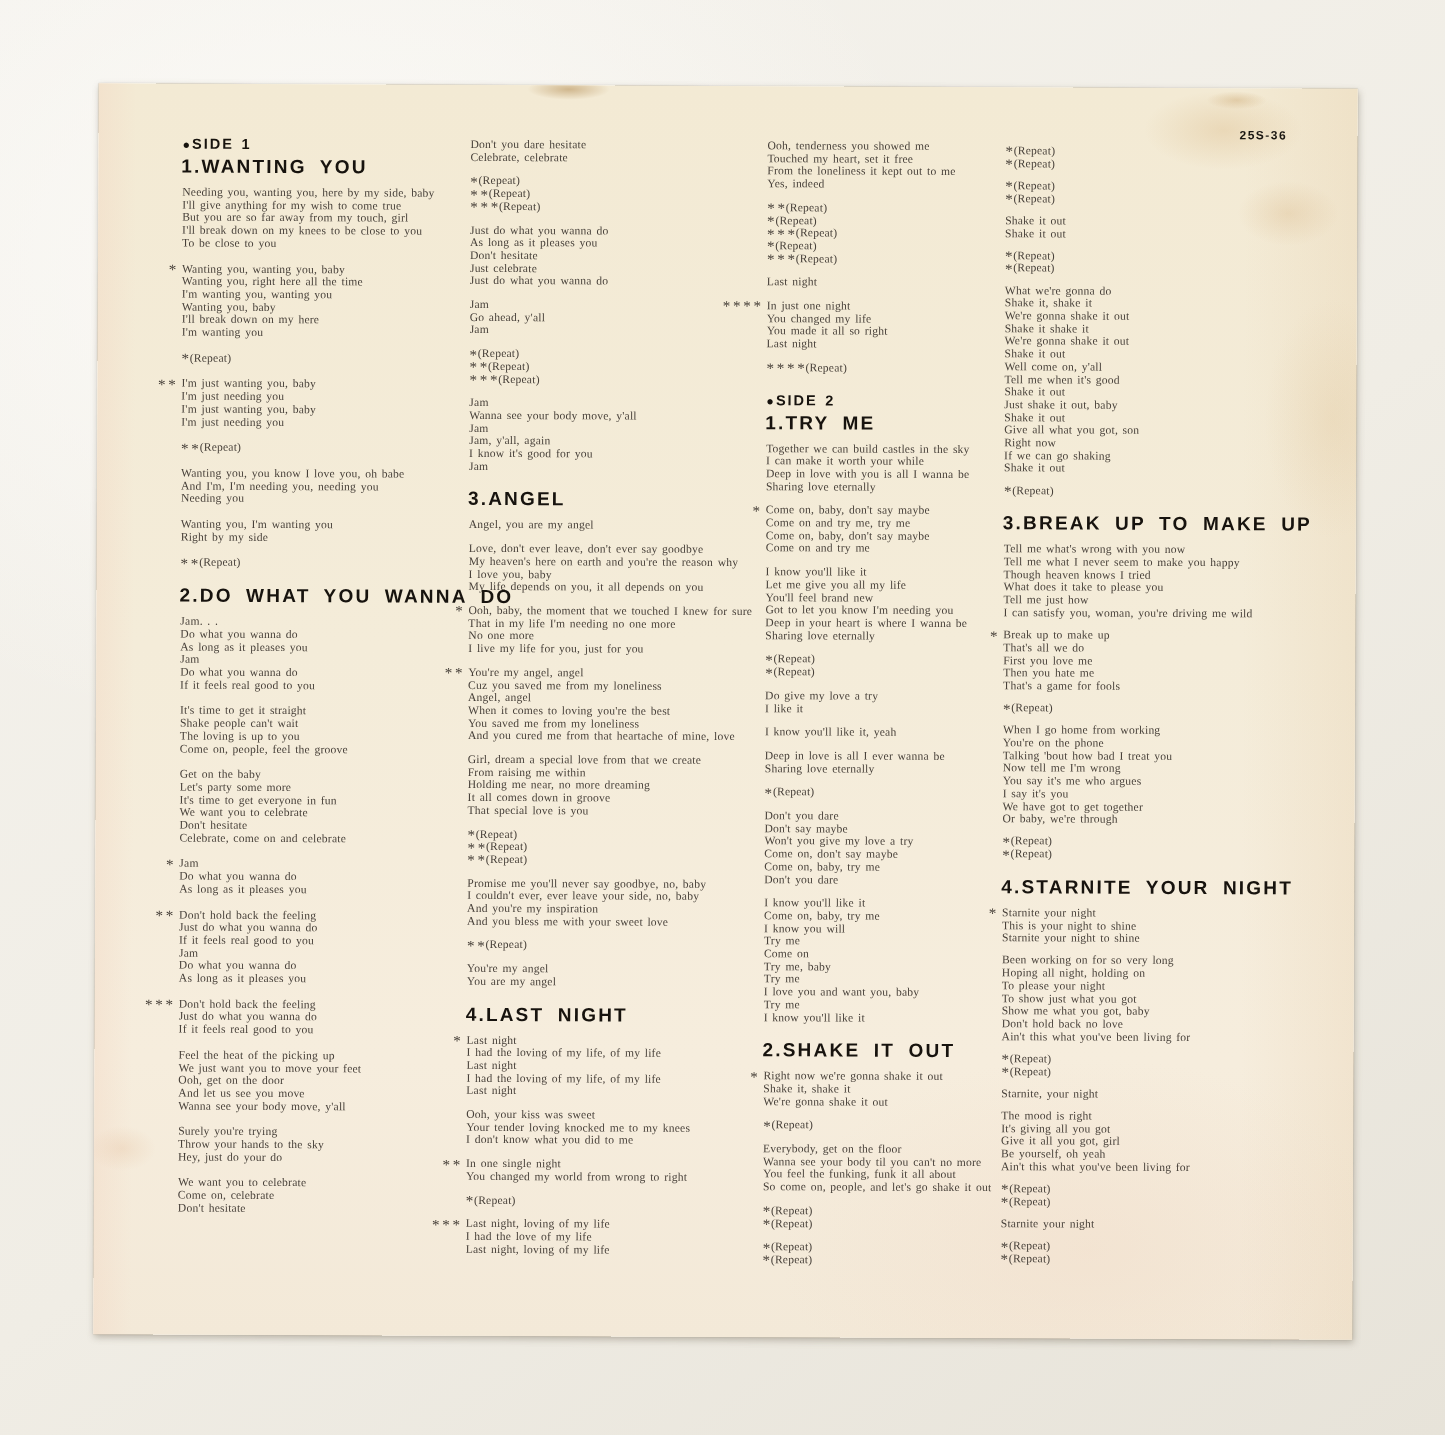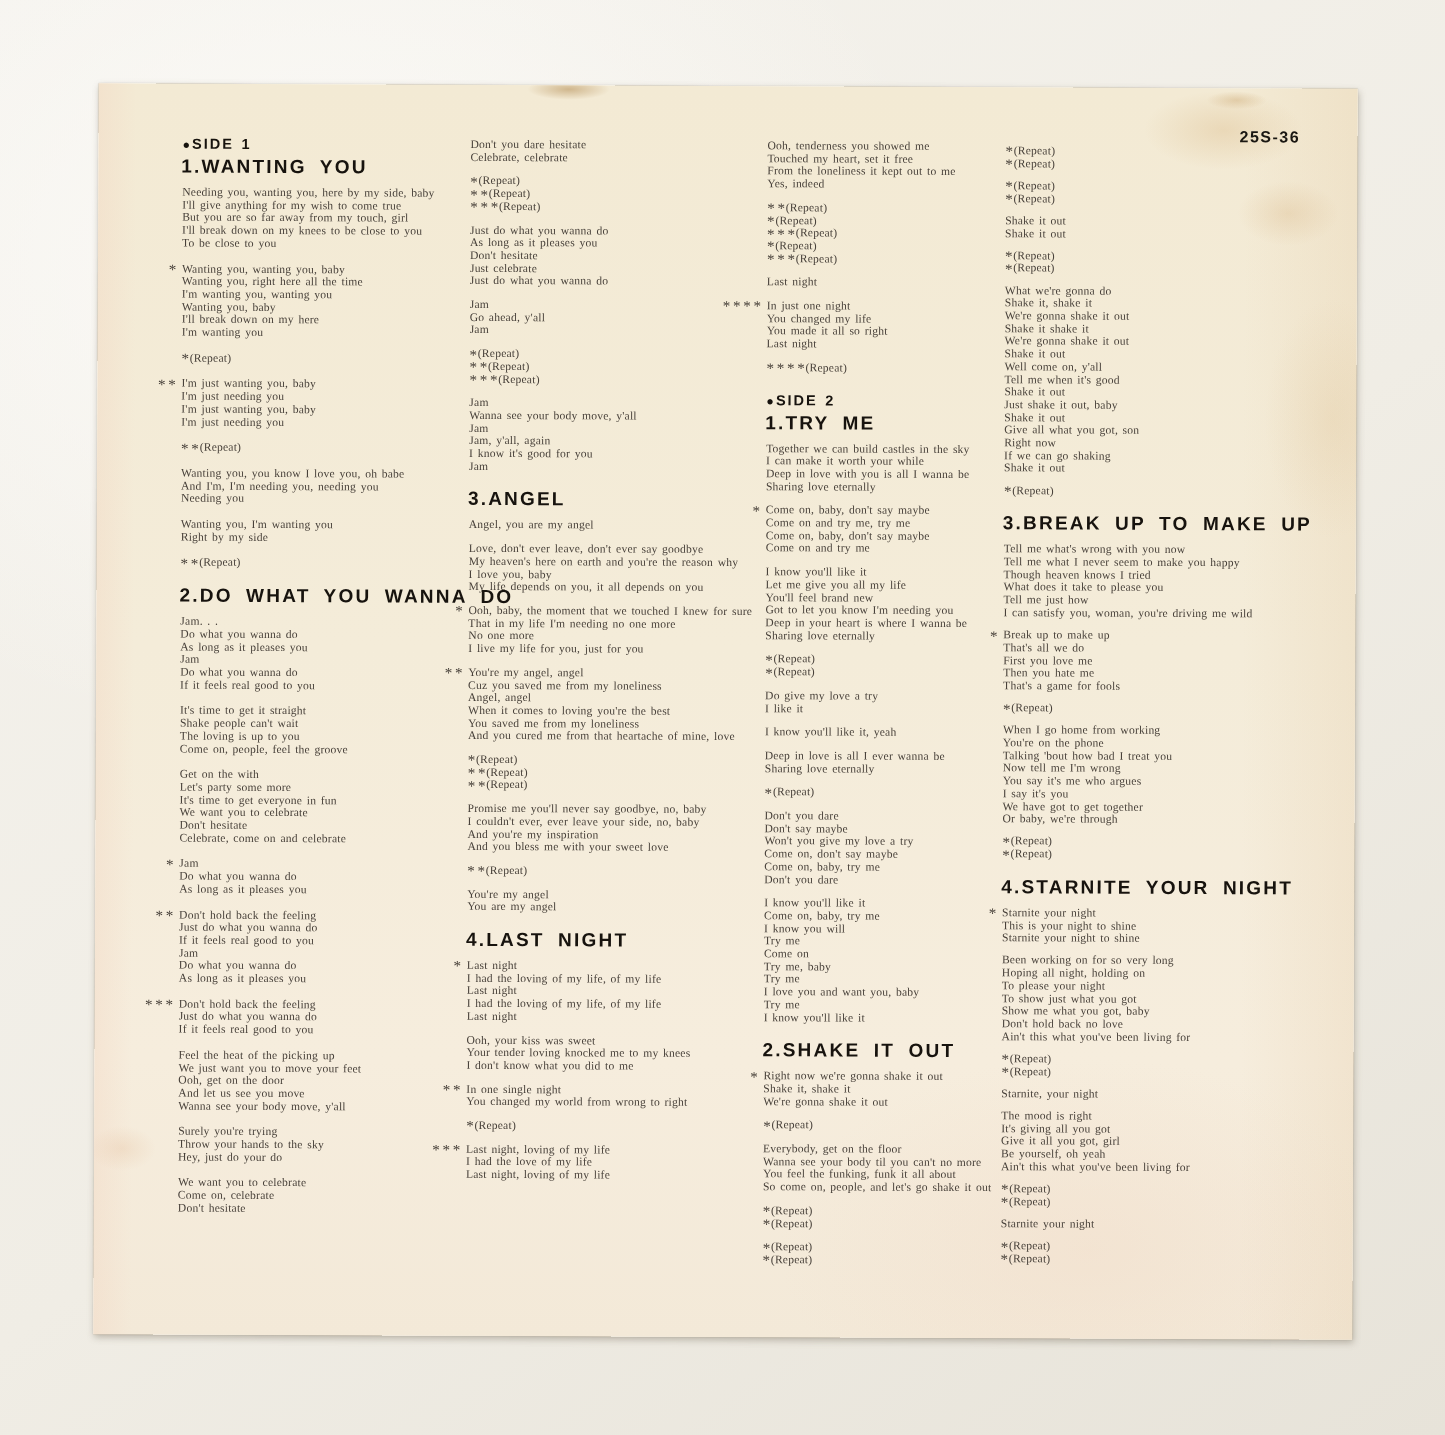--- a/index.html
+++ b/index.html
@@ -27,21 +27,21 @@
       radial-gradient(ellipse 45px 30px at 28px 1065px, rgba(228,190,155,.30), rgba(228,190,155,0) 75%),
       linear-gradient(90deg,  rgba(242,212,192,.35), rgba(242,212,192,0) 3%),
       linear-gradient(270deg, rgba(222,192,150,.20), rgba(222,192,150,0) 9%),
       linear-gradient(180deg, #f3ead4 0%, #f4ecd9 45%, #f6eddd 78%, #f3e9d8 100%);
     box-shadow: 1px 3px 7px rgba(115,105,88,.42), 0 0 1px rgba(120,110,90,.6);
   }
 
   .catalog {
     position: absolute; left: 1141px; top: 40px;
     font-family: "Liberation Sans", "DejaVu Sans", sans-serif;
-    font-weight: 700; font-size: 16px; letter-spacing: 1.5px;
+    font-weight: 700; font-size: 12px; letter-spacing: 1.5px;
     color: #1a1712;
   }
 
   .col {
     position: absolute;
     font-size: 11.6px; line-height: 12.7px;
     letter-spacing: 0.2px; word-spacing: 1.5px;
     color: #48413a;
   }
   .col1 { left:  84px; top: 52px; width: 288px; --gap: 13px; }
@@ -139,21 +139,21 @@
           <div class="line">Do what you wanna do</div>
           <div class="line">If it feels real good to you</div>
         </div>
         <div class="stanza">
           <div class="line">It's time to get it straight</div>
           <div class="line">Shake people can't wait</div>
           <div class="line">The loving is up to you</div>
           <div class="line">Come on, people, feel the groove</div>
         </div>
         <div class="stanza">
-          <div class="line">Get on the with</div>
+          <div class="line">Get on the baby</div>
           <div class="line">Let's party some more</div>
           <div class="line">It's time to get everyone in fun</div>
           <div class="line">We want you to celebrate</div>
           <div class="line">Don't hesitate</div>
           <div class="line">Celebrate, come on and celebrate</div>
         </div>
         <div class="stanza">
           <span class="marker"><span class="ast">*</span></span>
           <div class="line">Jam</div>
           <div class="line">Do what you wanna do</div>
@@ -245,20 +245,27 @@
           <div class="line">I live my life for you, just for you</div>
         </div>
         <div class="stanza">
           <span class="marker"><span class="ast">*</span><span class="ast">*</span></span>
           <div class="line">You're my angel, angel</div>
           <div class="line">Cuz you saved me from my loneliness</div>
           <div class="line">Angel, angel</div>
           <div class="line">When it comes to loving you're the best</div>
           <div class="line">You saved me from my loneliness</div>
           <div class="line">And you cured me from that heartache of mine, love</div>
+        </div>
+        <div class="stanza">
+          <div class="line">Girl, dream a special love from that we create</div>
+          <div class="line">From raising me within</div>
+          <div class="line">Holding me near, no more dreaming</div>
+          <div class="line">It all comes down in groove</div>
+          <div class="line">That special love is you</div>
         </div>
         <div class="stanza">
           <div class="line"><span class="ast">*</span>(Repeat)</div>
           <div class="line"><span class="ast">*</span><span class="ast">*</span>(Repeat)</div>
           <div class="line"><span class="ast">*</span><span class="ast">*</span>(Repeat)</div>
         </div>
         <div class="stanza">
           <div class="line">Promise me you'll never say goodbye, no, baby</div>
           <div class="line">I couldn't ever, ever leave your side, no, baby</div>
           <div class="line">And you're my inspiration</div>

